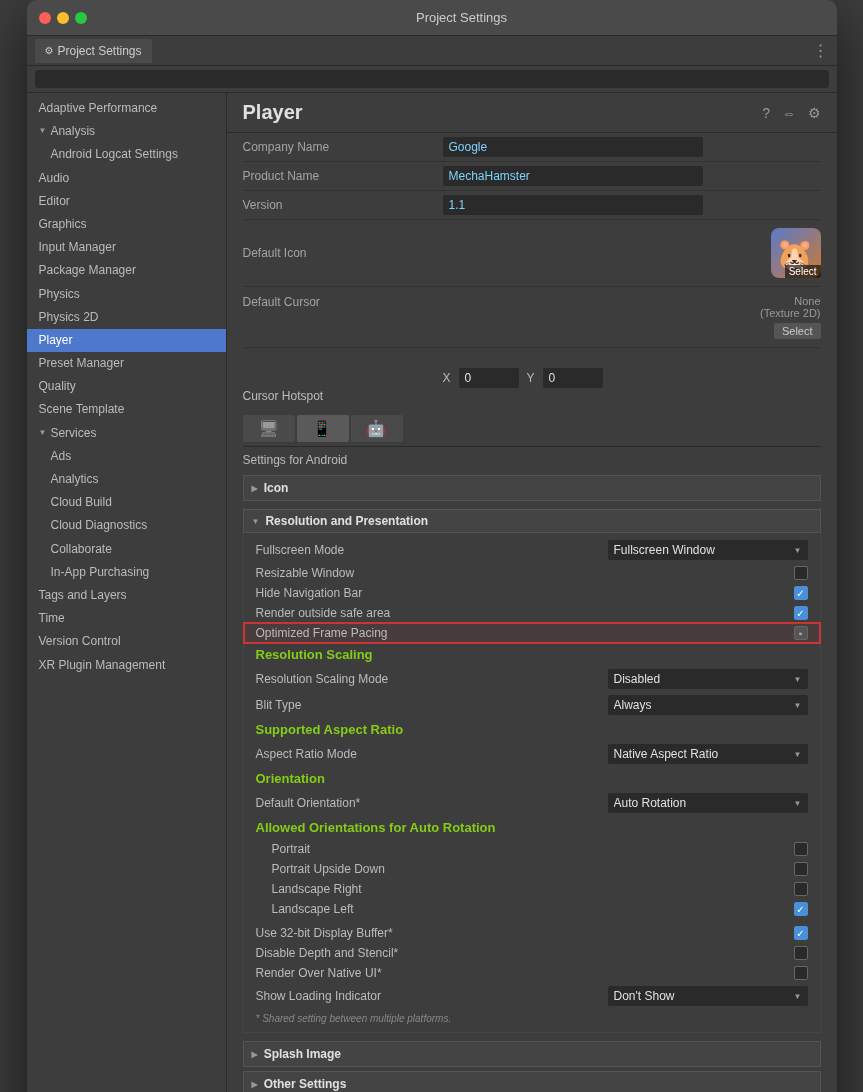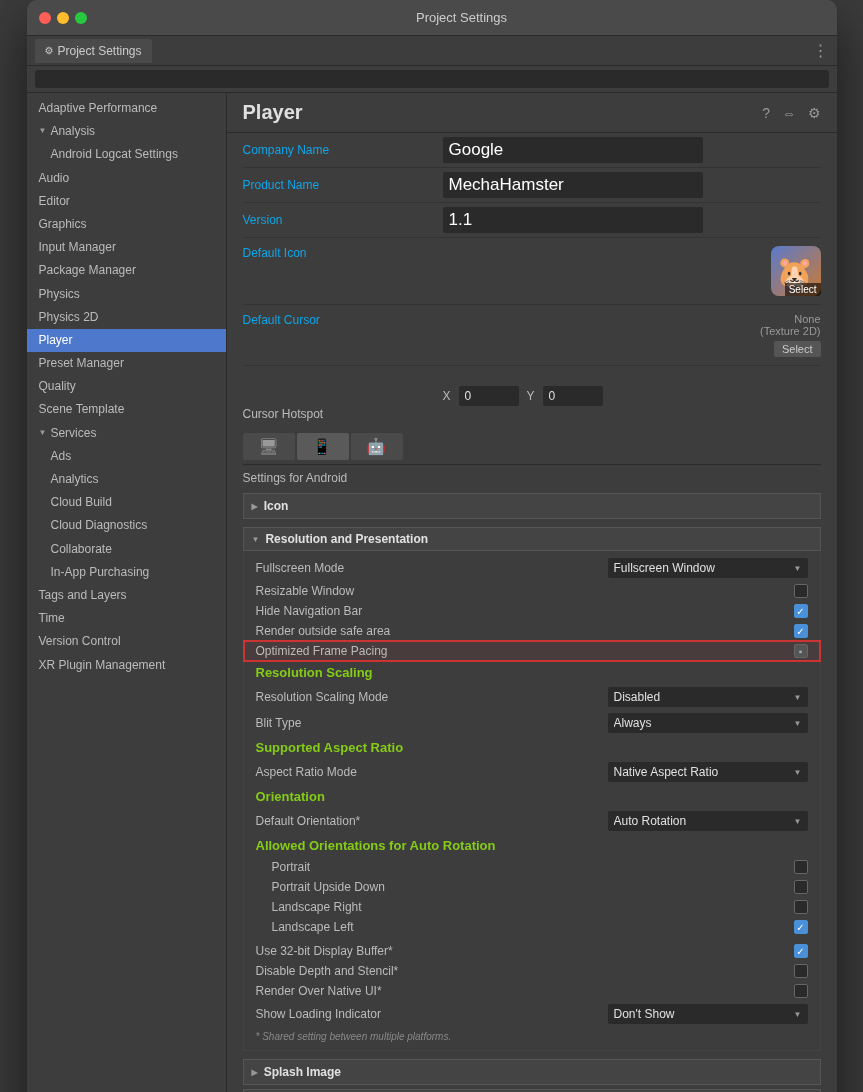--- a/index.html
+++ b/index.html
@@ -176,34 +176,34 @@
       flex: 1;
     }
     .field-row {
       display: flex;
       align-items: center;
       padding: 4px 0;
       border-bottom: 1px solid #333;
     }
     .field-label {
       width: 200px;
-      color: #0ea5e9;
+      color: #a3a3a3;
       font-size: 12px;
       flex-shrink: 0;
     }
     .field-value {
       flex: 1;
     }
     .text-input {
       background: #2a2a2a;
       border: none;
       border-radius: 2px;
       padding: 3px 6px;
-      color: #ffffff;
-      font-size: 17px;
+      color: #7dd3fc;
+      font-size: 12px;
       width: 260px;
       outline: none;
     }
     .icon-area {
       display: flex;
       align-items: flex-start;
       gap: 8px;
     }
     .select-btn {
       background: #555;
@@ -517,21 +517,21 @@
           </div>
         </div>
 
         <div class="field-row">
           <div class="field-label">Version</div>
           <div class="field-value">
             <input class="text-input" type="text" value="1.1" style="">
           </div>
         </div>
 
-        <div class="field-row" style="align-items: flex-start; padding: 8px 0;">
+        <div class="field-row" style="align-items: center; padding: 8px 0;">
           <div class="field-label">Default Icon</div>
           <div class="field-value">
             <div class="icon-area">
               <div style="flex:1"></div>
               <div class="select-label-area">
                 <div class="default-icon-img"></div>
                 <div class="select-overlay-text">Select</div>
               </div>
             </div>
           </div>

